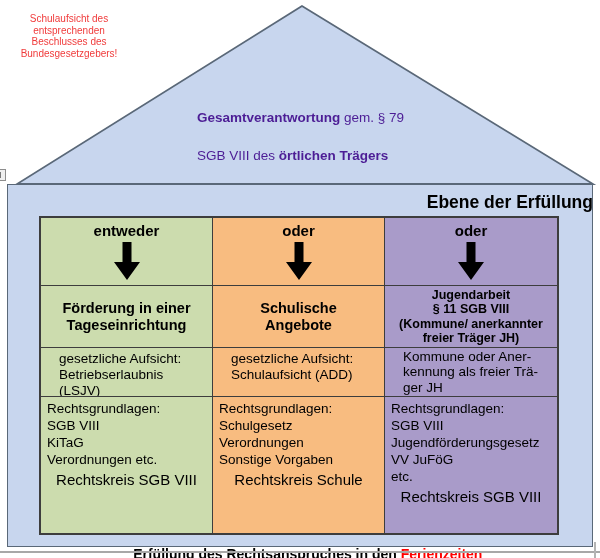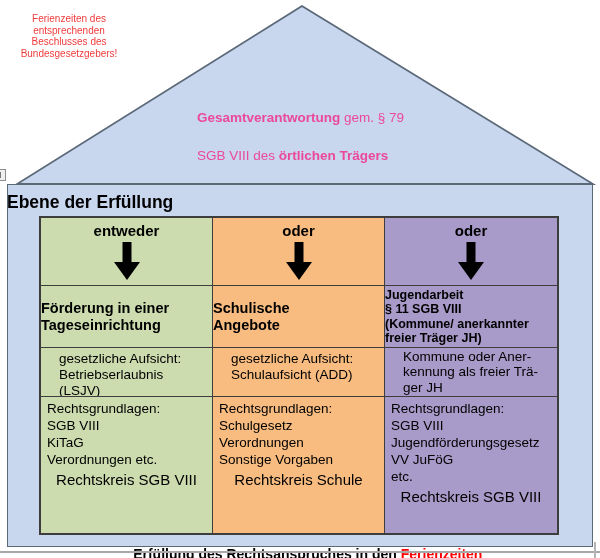--- a/index.html
+++ b/index.html
@@ -12,21 +12,21 @@
     position:relative;
     width:600px;height:558px;
     background:#ffffff;
     overflow:hidden;
   }
   
   #roof-svg{position:absolute;left:0;top:0;}
   #roof-svg polygon{fill:#c8d6ee;stroke:#5a6878;stroke-width:1.8;}
   .roof-text{
     position:absolute;left:182px;top:89px;width:292px;
-    font-size:13.5px;line-height:19px;white-space:pre-wrap;color:#ec4899;
+    font-size:13.5px;line-height:19px;white-space:pre-wrap;color:#4c1d95;
   }
   .roof-text .b{font-weight:bold;}
   
   .disclaimer{
     position:absolute;left:10px;top:13px;width:118px;
     text-align:center;color:#f03b3b;
     font-size:10px;line-height:11.5px;
   }
   .disclaimer span{display:block;}
   
@@ -37,21 +37,21 @@
   .anchor-artifact i{display:block;margin:2px 1px;height:6px;border-left:2px solid #777;}
   .bottom-line{position:absolute;left:0;top:551px;width:600px;height:2px;background:#a8a8a8;}
   .right-tick{position:absolute;left:594px;top:542px;width:2px;height:16px;background:#b4b4b4;}
   
   .house-body{
     position:absolute;left:7px;top:184px;width:586px;height:363px;
     background:#c8d6ee;border:1.8px solid #5a6878;box-sizing:border-box;
   }
   .heading{
     position:absolute;left:7px;top:192px;width:586px;
-    text-align:left;font-weight:bold;font-size:17.5px;
+    text-align:right;font-weight:bold;font-size:17.5px;
   }
   
   .house-table{
     position:absolute;left:39px;top:216px;width:520px;height:319px;
     box-sizing:border-box;border:2px solid #3d3d3d;
     display:grid;
     grid-template-columns:172px 172px 172px;
     grid-template-rows:68px 62px 49px 136px;
   }
   .cell{
@@ -61,21 +61,21 @@
     overflow:hidden;
   }
   .cell.lastcol{border-right:none;}
   .cell.lastrow{border-bottom:none;}
   .connector-cell{text-align:center;padding-top:4px;}
   .connector-label{font-weight:bold;font-size:15px;}
   .down-arrow{display:block;margin:2px auto 0;}
   .title-cell{display:flex;align-items:center;justify-content:center;}
   .title-text{
     font-weight:bold;font-size:14.5px;line-height:17px;
-    text-align:left;white-space:pre-line;width:100%;
+    text-align:center;white-space:pre-line;width:100%;
   }
   .title-text.small{font-size:12.5px;line-height:14.5px;}
   .body-text{
     font-size:13.5px;line-height:16px;
     padding:3px 18px;white-space:pre-line;
   }
   .body-text.tight{line-height:15.3px;padding-top:1px;}
   .grund-cell{display:flex;flex-direction:column;justify-content:flex-start;}
   .grund-text{font-size:13.5px;line-height:17px;padding:3px 6px;white-space:pre-line;}
   .rechtskreis{
@@ -92,21 +92,21 @@
 </head>
 <body>
 
 <div id="canvas">
 
   <svg id="roof-svg" width="600" height="190">
     <polygon points="302,6 17,184 593,184"></polygon>
   </svg>
 
   <div class="disclaimer">
-    <span>Ferienzeiten des</span>
+    <span>Schulaufsicht des</span>
     <span>entsprechenden</span>
     <span>Beschlusses des</span>
     <span>Bundesgesetzgebers!</span>
   </div>
 
   <div class="anchor-artifact">
       <i></i>
     </div>
 
   <div class="roof-text">

